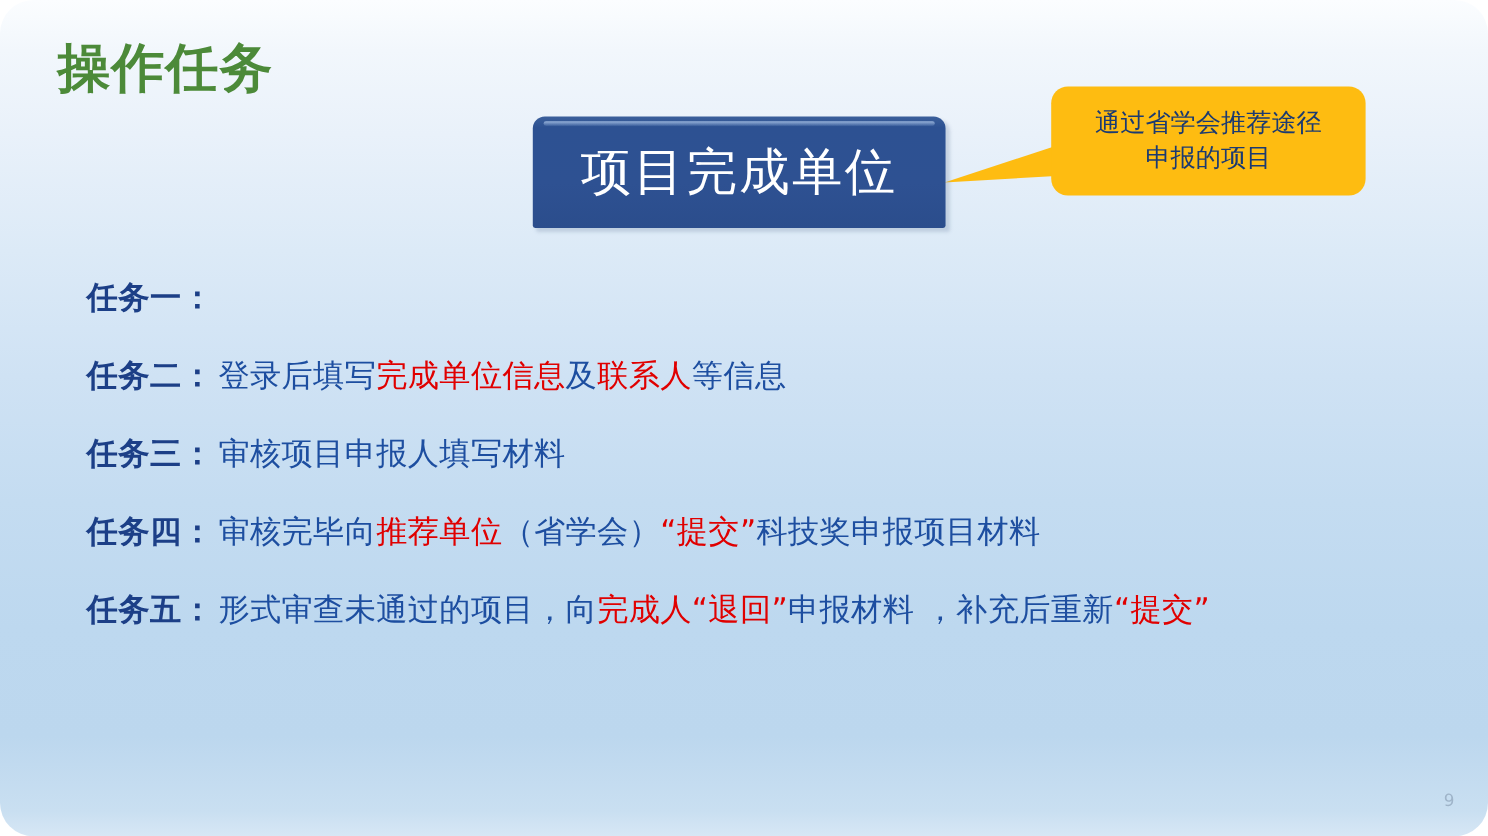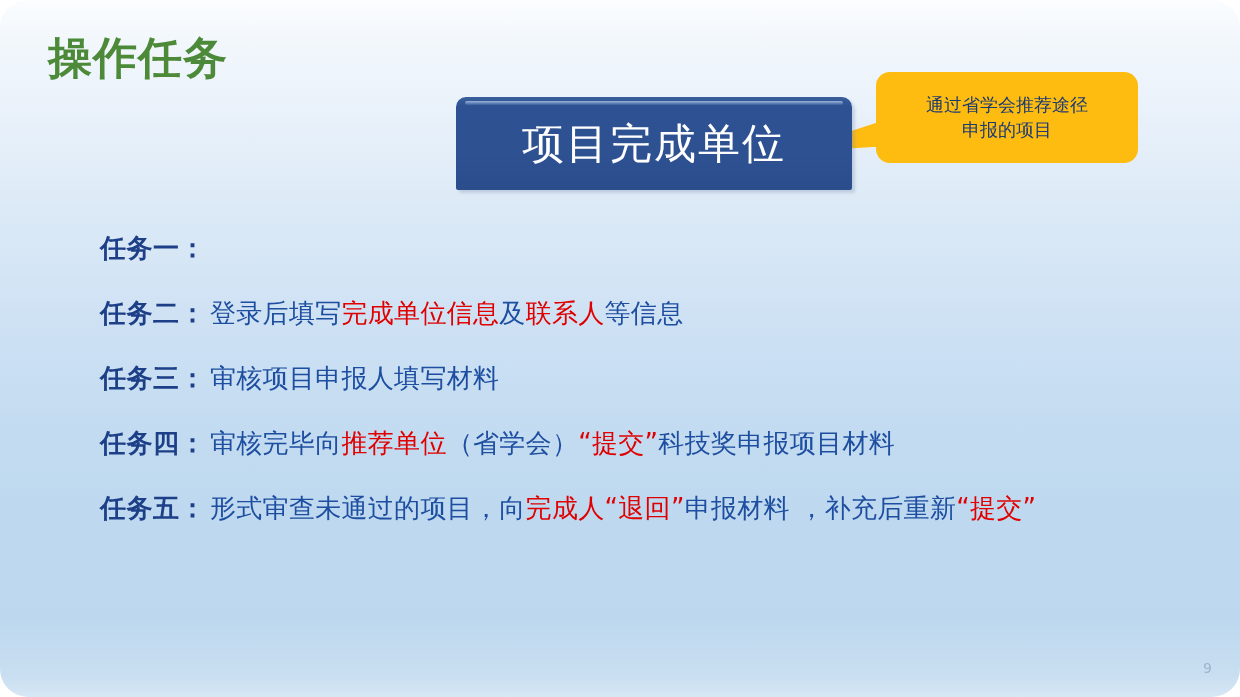--- a/index.html
+++ b/index.html
@@ -41,23 +41,23 @@
     font-weight: bold;
     color: #4c8a39;
     letter-spacing: 1px;
     line-height: 1.1;
     white-space: nowrap;
   }
 
   
   #headline-box {
     position: absolute;
-    left: 456px;
+    left: 444px;
     top: 97px;
-    width: 396px;
+    width: 344px;
     height: 93px;
     background: linear-gradient(to bottom, #34568f 0%, #2f5292 14%, #2c5architecture 15%, #2d5architecture 16%, #2e5192 55%, #2b4d8c 100%);
     background: linear-gradient(to bottom, #3b5f9b 0%, #2d5192 10%, #2e5192 60%, #2b4d8c 100%);
     border-radius: 10px 10px 2px 2px;
     box-shadow: 3px 3px 3px rgba(120,140,170,0.30);
     box-sizing: border-box;
   }
   #headline-box::before {
     
     content: "";
@@ -96,37 +96,37 @@
     box-sizing: border-box;
   }
   #callout-text {
     position: absolute;
     left: 10px;
     right: 10px;
     top: 50%;
     transform: translateY(-50%);
     text-align: center;
     color: #1b3a72;
-    font-size: 18px;
+    font-size: 21px;
     line-height: 1.42;
   }
   #callout-tail {
     position: absolute;
     left: 787px;
     top: 118px;
     width: 104px;
     height: 44px;
     overflow: visible;
     pointer-events: none;
   }
 
   
   #task-list {
     position: absolute;
-    left: 100px;
+    left: 72px;
     top: 231px;
     width: 1100px;
   }
   .task-row {
     height: 65px;
     display: flex;
     align-items: flex-start;
     white-space: nowrap;
   }
   .task-label {

